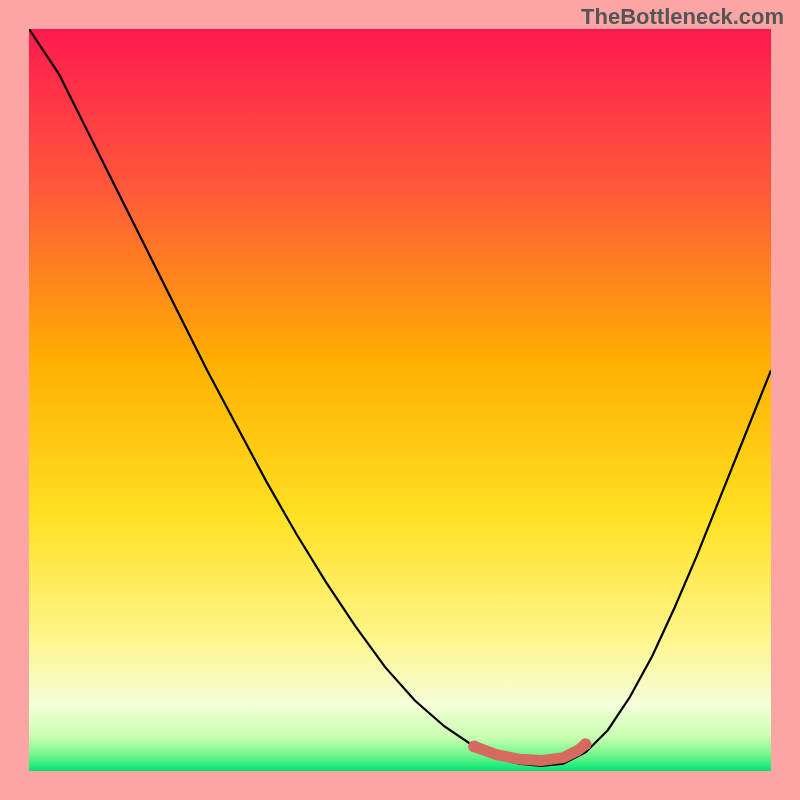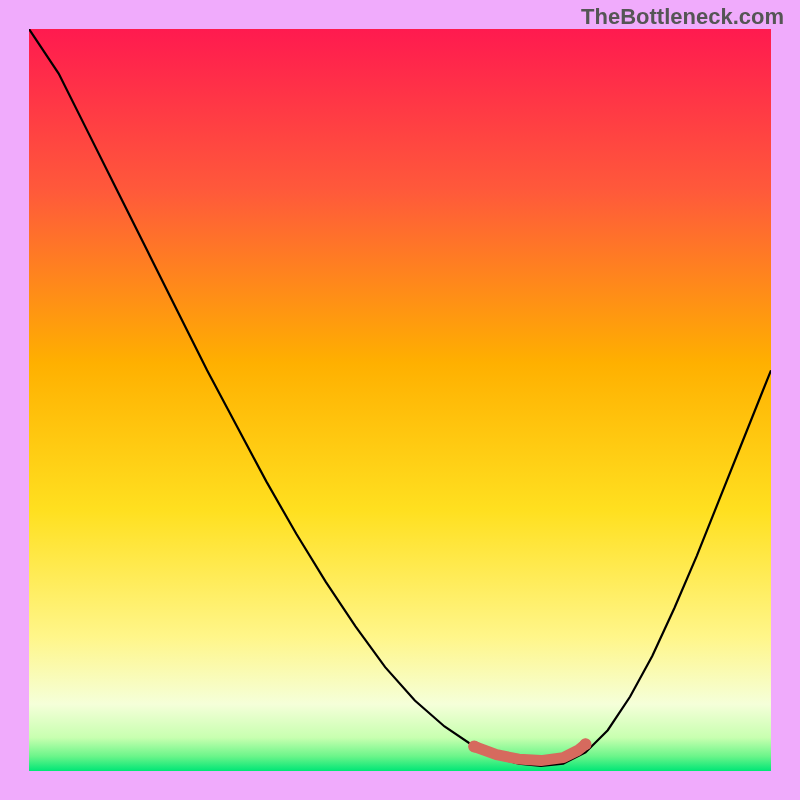--- a/index.html
+++ b/index.html
@@ -1,17 +1,17 @@
 <!DOCTYPE html>
 <html><head>
 <meta charset="utf-8">
 <style>
   * { margin: 0; padding: 0; box-sizing: border-box; }
   html, body { width: 800px; height: 800px; overflow: hidden; background: #000; font-family: Arial, sans-serif; }
-  .container { position: relative; width: 800px; height: 800px; background: #f0abfc; }
+  .container { position: relative; width: 800px; height: 800px; background: #fca5a5; }
   .watermark {
     position: absolute;
     top: 4px;
     right: 16px;
     color: #555;
     font-size: 22px;
     font-weight: bold;
     z-index: 5;
   }
   .plot-area {

